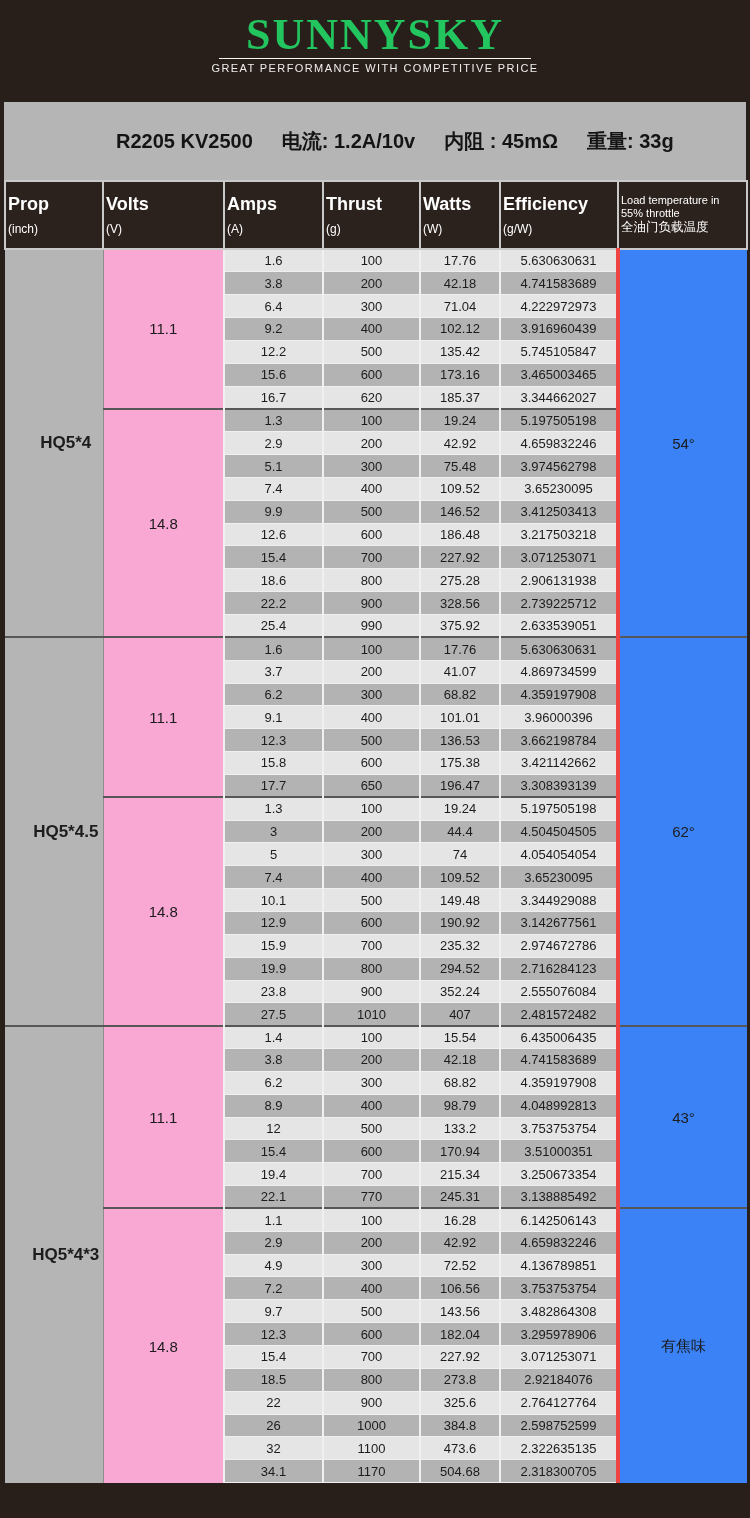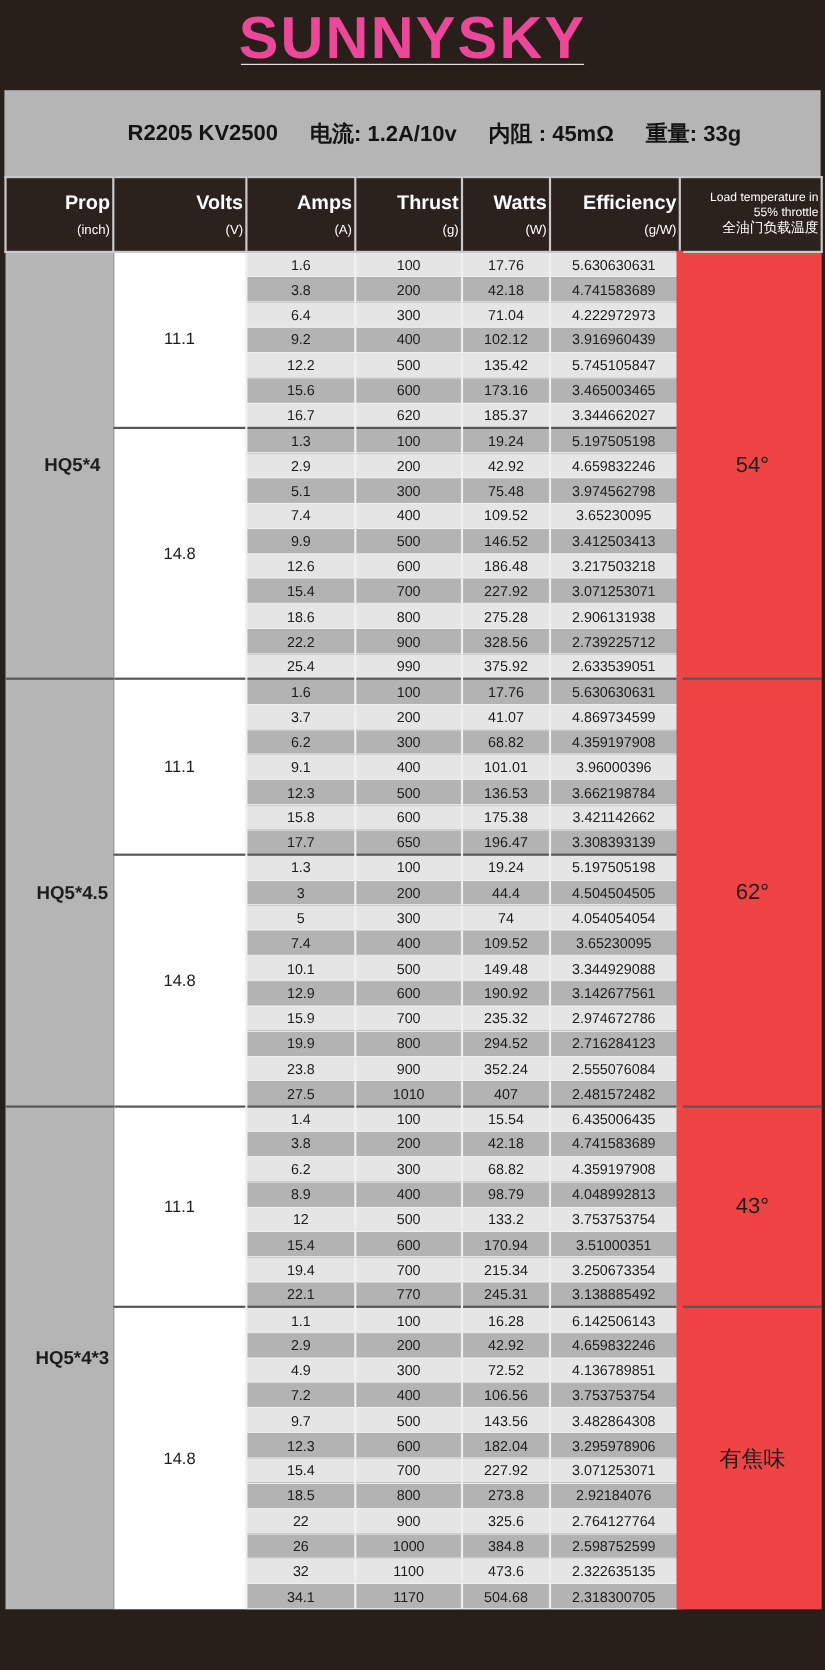--- a/index.html
+++ b/index.html
@@ -2,57 +2,58 @@
 <html><head>
 <meta charset="utf-8">
 <style>
   * { margin:0; padding:0; box-sizing:border-box; }
   html,body { width:750px; }
   body { font-family:"Liberation Sans", sans-serif; background:#281f1b; }
   .page { width:750px; height:1518px; background:#281f1b; padding:4px; display:flex; flex-direction:column; }
 
   
   .brand { height:78px; text-align:center; padding-top:10px; }
-  .logo { color:#ec4899; font-size:54px; font-weight:bold; letter-spacing:2px; line-height:42px; font-family:Liberation Sans, sans-serif; }
+  .logo { color:#22c55e; font-size:44px; font-weight:bold; letter-spacing:2px; line-height:42px; font-family:Liberation Serif, serif; }
   .tagline-rule { width:312px; height:1px; background:#f5f5f5; margin:2px auto 3px auto; }
   .tagline { color:#f0eeec; font-size:11px; letter-spacing:1.4px; }
 
   
-  .specs { height:78px; background:#b5b5b5; display:flex; align-items:center; padding-left:112px; gap:29px; }
+  .specs { height:78px; background:#b5b5b5; display:flex; align-items:center; padding-left:112px; gap:29px;margin-top:20px; }
   .specs span { font-size:20px; font-weight:bold; color:#141414; white-space:nowrap; }
 
   
   table { border-collapse:collapse; width:742px; table-layout:fixed; }
-  thead th { background:#2b211d; color:#ffffff; height:68px; border:2px solid #c9c9c9; vertical-align:middle; text-align:right; font-weight:normal; padding:2px; }
+  thead th { background:#2b211d; color:#ffffff; height:68px; border:2px solid #c9c9c9; vertical-align:middle; text-align:left; font-weight:normal; padding:2px; }
   thead .th-label { display:block; font-size:18px; font-weight:bold; line-height:1.15; }
   thead .th-sub { display:block; font-size:12px; margin-top:7px; }
   thead th.small .th-label { font-size:11px; font-weight:normal; }
   thead th.small .th-sub { font-size:12.5px; margin-top:0; }
 
   tbody td { height:22.85px; text-align:center; vertical-align:middle; font-size:13px; color:#1c1c1c; padding:0; }
   td.data { border:1px solid #f0f0f0; border-left-width:2px; border-right-width:2px; }
   td.light { background:#e5e5e5; }
   td.dark  { background:#b3b3b3; }
   td.prop  { background:#b5b5b5; font-size:17px; font-weight:bold; border-right:1px solid #8e8e8e;padding-left:24px; }
-  td.volts { background:#ffffff; font-size:15px; border-left:1px solid #8e8e8e; border-right:2px solid #f0f0f0; }
-  td.temp  { background:#ef4444; font-size:20px; border-left:6px solid #ef4444; }
+  td.volts { background:#f9a8d4; font-size:15px; border-left:1px solid #8e8e8e; border-right:2px solid #f0f0f0; }
+  td.temp  { background:#3b82f6; font-size:15px; border-left:4px solid #ef4444; }
   tr.group-start td { border-top:2px solid #575757; }
 
   
   .notes { flex:1; display:flex; align-items:center; justify-content:center; text-align:center; background:#281f1b; }
   .notes .inner { color:#ffffff; font-size:15px; line-height:1.45; }
 </style>
 </head>
 <body>
 
 <div class="page">
 
   <div class="brand">
     <div class="logo">SUNNYSKY</div>
     <div class="tagline-rule"></div>
+    <div class="tagline">GREAT PERFORMANCE WITH COMPETITIVE PRICE</div>
   </div>
 
   <div class="specs">
     <span>R2205 KV2500</span>
     <span>电流: 1.2A/10v</span>
     <span>内阻 : 45mΩ</span>
     <span>重量: 33g</span>
   </div>
 
   <table>

